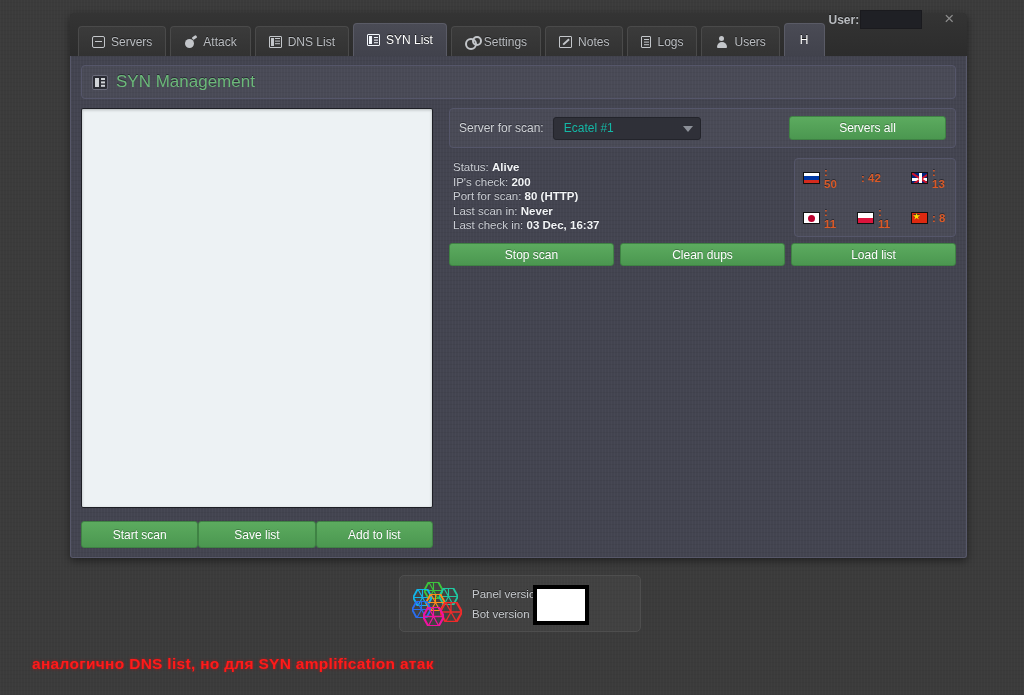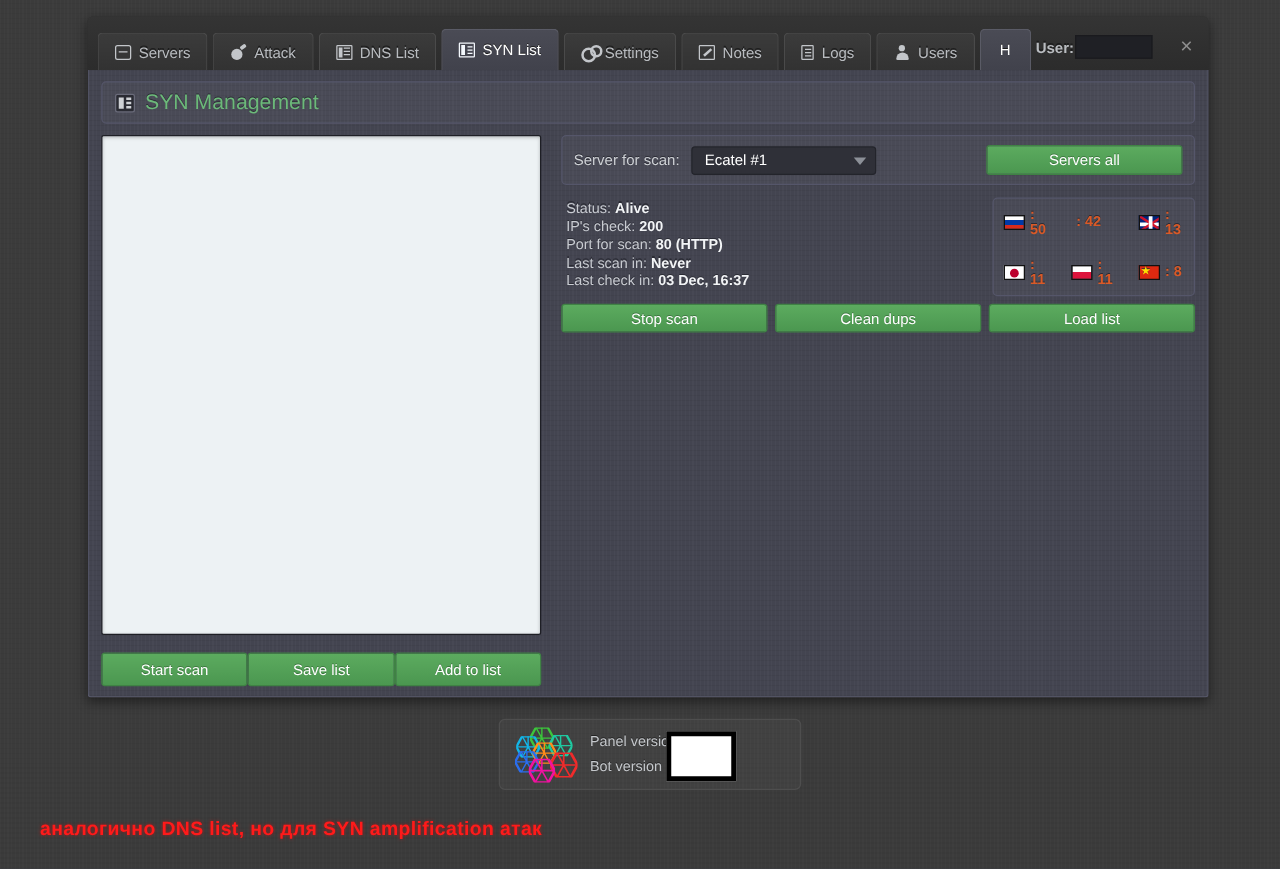--- a/index.html
+++ b/index.html
@@ -155,21 +155,21 @@
   #tab-h {
     padding: 0 15px;
     justify-content: center;
   }
 
   #user-area {
     margin-left: auto;
     display: flex;
     align-items: center;
     gap: 0px;
-    padding-bottom: 9px;
+    padding-bottom: 27px;
     padding-right: 10px;
   }
   #user-label {
     font-size: 12px;
     color: #b9bcc0;
     font-weight: bold;
     text-shadow: 0 -1px 0 #1d1d1d;
     margin-right: 1px;
   }
   #user-value-box {
@@ -300,21 +300,21 @@
     color: #cfd2d6;
     text-shadow: 0 -1px 0 #2b2c35;
     white-space: nowrap;
   }
   #server-select {
     width: 148px;
     height: 23px;
     background: #2f3038;
     border: 1px solid #23242b;
     border-radius: 3px;
-    color: #ffffff;
+    color: #14b8a6;
     font-size: 12px;
     font-family: "Liberation Sans", sans-serif;
     padding: 0 18px 0 10px;
     outline: none;
     -webkit-appearance: none;
     appearance: none;
     cursor: pointer;
   }
   #select-wrap { position: relative; display: inline-block; }
   #select-arrow {

